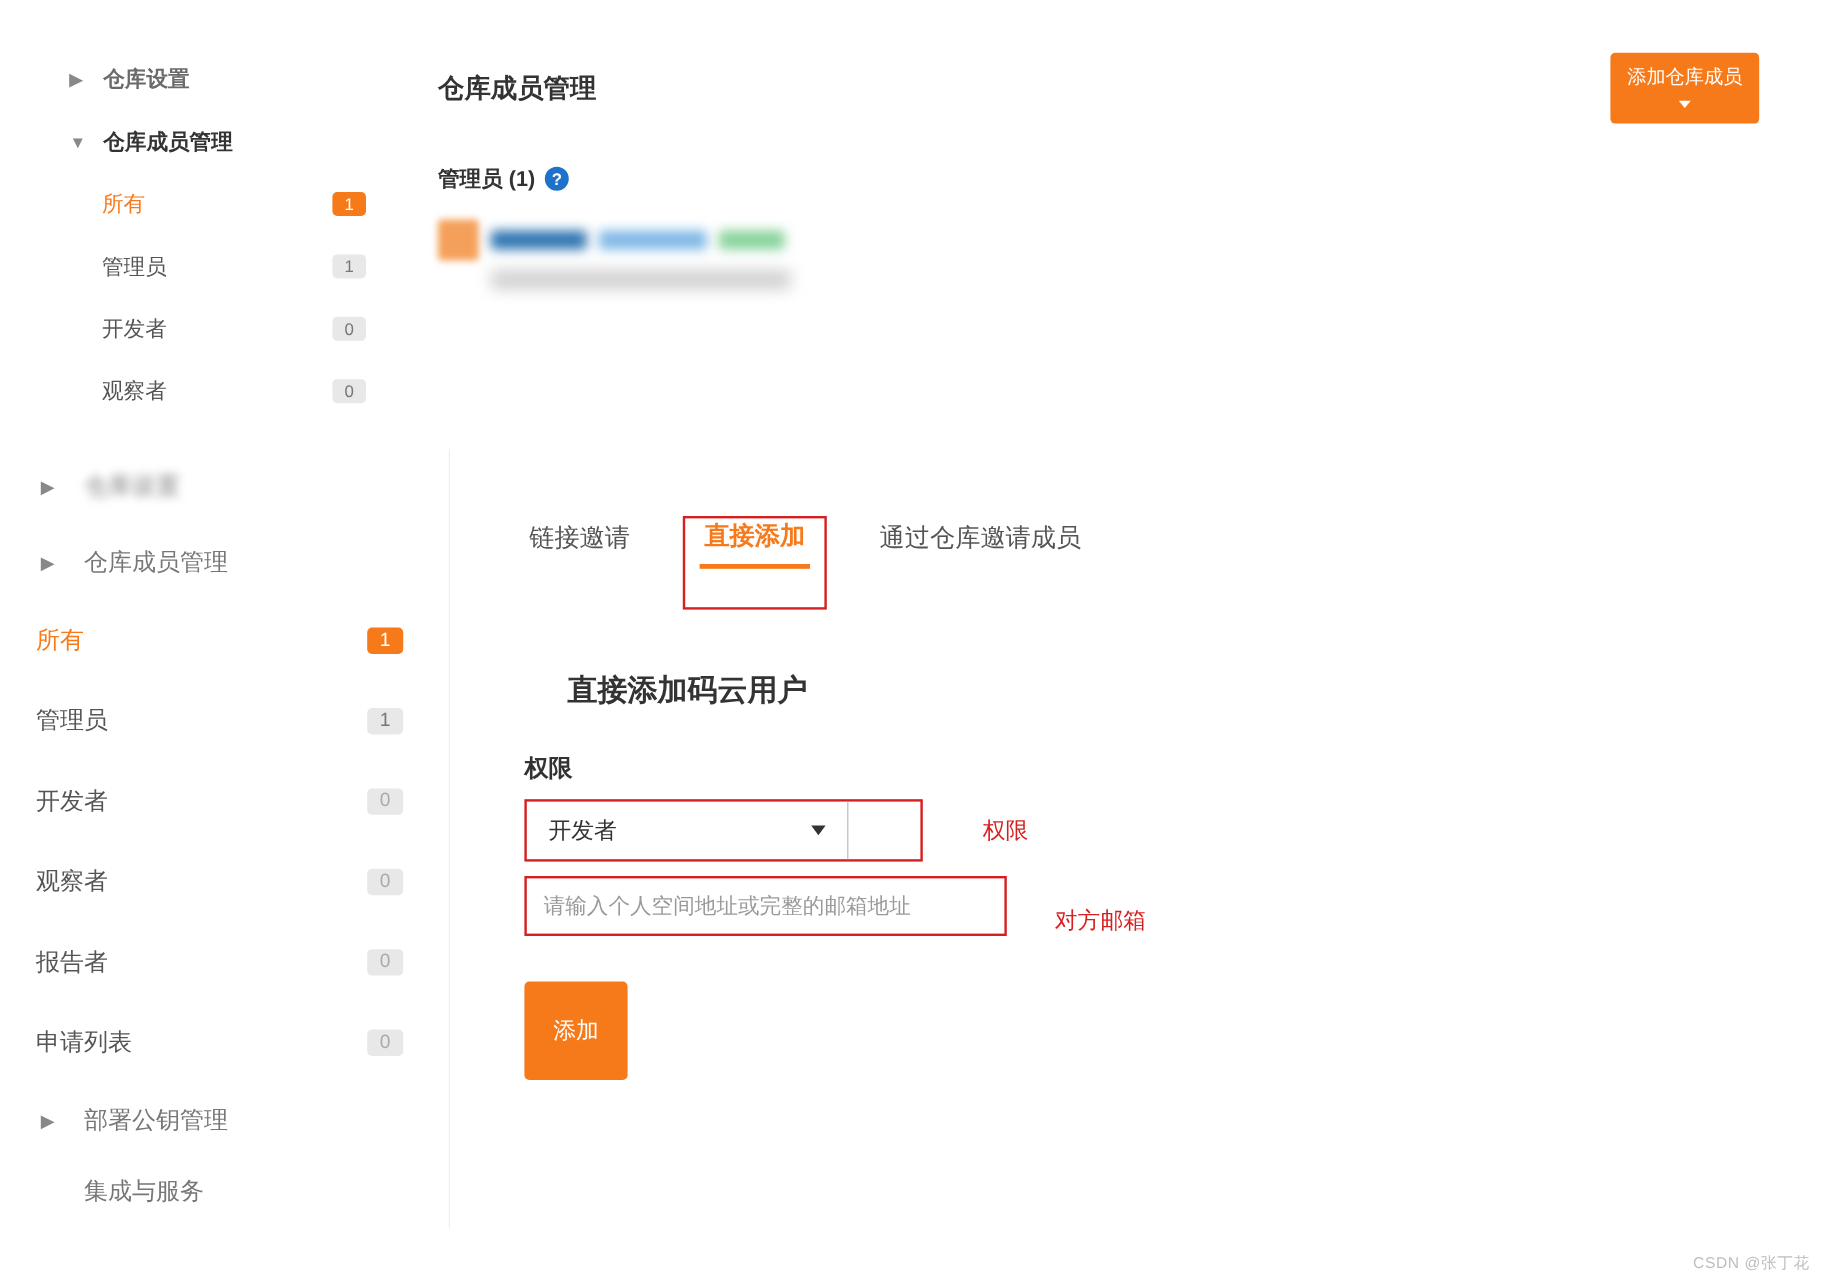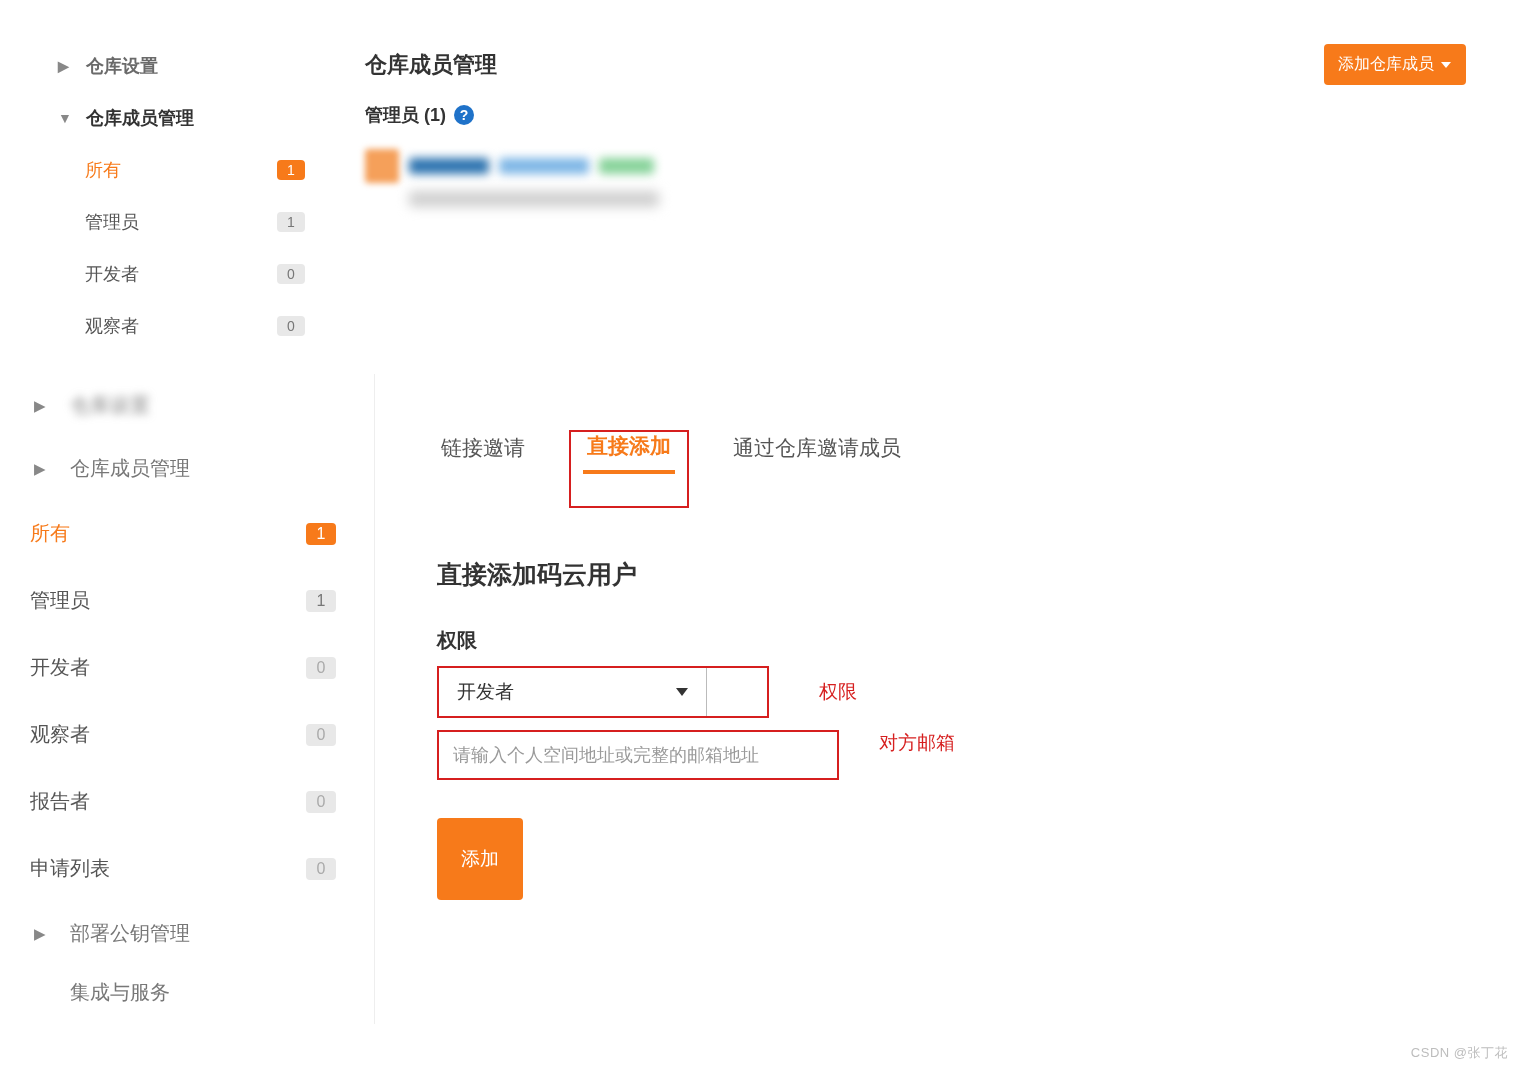--- a/index.html
+++ b/index.html
@@ -14,23 +14,23 @@
     .sb-section.hdr { color:#333; font-weight:700; }
     .sb-section .arw { display:inline-block; width:14px; margin-right:14px; color:#888; font-size:14px;}
     .sb-item { display:flex; justify-content:space-between; align-items:center; padding: 14px 30px 14px 55px; font-size:18px; color:#555; }
     .sb-item.active { color:#f77a1a; }
     .badge { display:inline-block; min-width:28px; text-align:center; padding:2px 8px; border-radius:4px; background:#e8e8e8; color:#777; font-size:14px; }
     .sb-item.active .badge { background:#f77a1a; color:#fff; }
 
     .main1 { flex:1; padding: 24px 60px 20px 30px; }
     .main1-header { display:flex; justify-content:space-between; align-items:center; }
     .title1 { font-size:22px; font-weight:700; }
-    .add-btn { background:#f77a1a; color:#fff; border:none; border-radius:4px; padding:10px 14px; font-size:16px; cursor:pointer; display:flex; align-items:center; gap:6px;}
+    .add-btn { background:#f77a1a; color:#fff; border:none; border-radius:4px; padding:10px 14px; font-size:16px; cursor:pointer; display:flex; align-items:center; gap:6px;flex-direction:column;}
     .add-btn svg { width:12px; height:12px; }
-    .section-label { margin-top:18px; font-size:18px; font-weight:700; display:flex; align-items:center; gap:8px; }
+    .section-label { margin-top:34px; font-size:18px; font-weight:700; display:flex; align-items:center; gap:8px; }
     .help-ic { width:20px; height:20px; border-radius:50%; background:#1f72c9; color:#fff; display:inline-flex; align-items:center; justify-content:center; font-size:14px; font-weight:700; }
     .blur-row { margin-top:22px; display:flex; align-items:center; gap:10px; }
     .avatar-blur { width:34px; height:34px; background:#f5a05a; filter:blur(3px); border-radius:3px; position:relative;}
     .pill { height:16px; border-radius:3px; filter:blur(5px); }
     .p1 { width:80px; background:#2d74b0; }
     .p2 { width:90px; background:#7fb7e6; }
     .p3 { width:55px; background:#87d39a; }
     .under-row { margin-top:8px; margin-left:44px; height:16px; width:250px; background:#d0d0d0; filter:blur(6px); border-radius:3px;}
 
     
@@ -43,29 +43,29 @@
     .sb2-item.active { color:#f77a1a; }
     .sb2-item .badge { font-size:16px; min-width:30px;}
     .sb2-item.active .badge { background:#f77a1a; color:#fff; }
     .sb2-item.disabled .badge { background:#e8e8e8; color:#aaa; }
 
     .main2 { flex:1; padding: 60px 40px 40px 62px; position:relative;}
     .tabs { display:flex; gap:40px; align-items:flex-start; font-size:21px; color:#555; }
     .tab { padding: 0 4px 10px 4px; cursor:pointer; }
     .tab.active { color:#f77a1a; font-weight:600; border-bottom:4px solid #f77a1a; }
     .tab-wrap-active { border:2px solid #d61f1f; padding: 0 12px 32px 12px; margin-top:-4px;}
-    .h2 { margin-top:50px; font-size:25px; font-weight:700; }
+    .h2 { margin-top:50px; font-size:25px; font-weight:700;margin-left:36px; }
     .label { margin-top:36px; font-size:20px; font-weight:700; }
     .select-row { margin-top:12px; display:flex; align-items:center; gap:50px; }
     .select-box { width:332px; height:52px; border:2px solid #d61f1f; display:flex; align-items:center; }
     .select-inner { flex:1; height:100%; display:flex; align-items:center; justify-content:space-between; padding:0 18px; border-right:1px solid #bbb; font-size:19px; color:#333; }
     .caret { width:0;height:0;border-left:6px solid transparent;border-right:6px solid transparent;border-top:8px solid #333;}
     .select-side { width:60px; height:100%; }
     .annot { color:#d61f1f; font-size:19px; }
-    .input-row { margin-top:12px; display:flex; align-items:flex-start; gap:40px; }
+    .input-row { margin-top:12px; display:flex; align-items:flex-end; gap:40px; }
     .text-input { width:402px; height:50px; border:2px solid #d61f1f; padding:0 14px; font-size:18px; color:#333; outline:none; background:#fff;}
     .text-input::placeholder { color:#9a9a9a; }
     .submit-btn { margin-top:38px; background:#f77a1a; color:#fff; border:none; border-radius:4px; padding:28px 24px; font-size:19px; cursor:pointer;}
 
     .watermark { position:absolute; bottom:8px; right:18px; color:#bdbdbd; font-size:13px; letter-spacing:0.5px;}
   </style>
 </head>
 <body>
 
 <div class="page">

